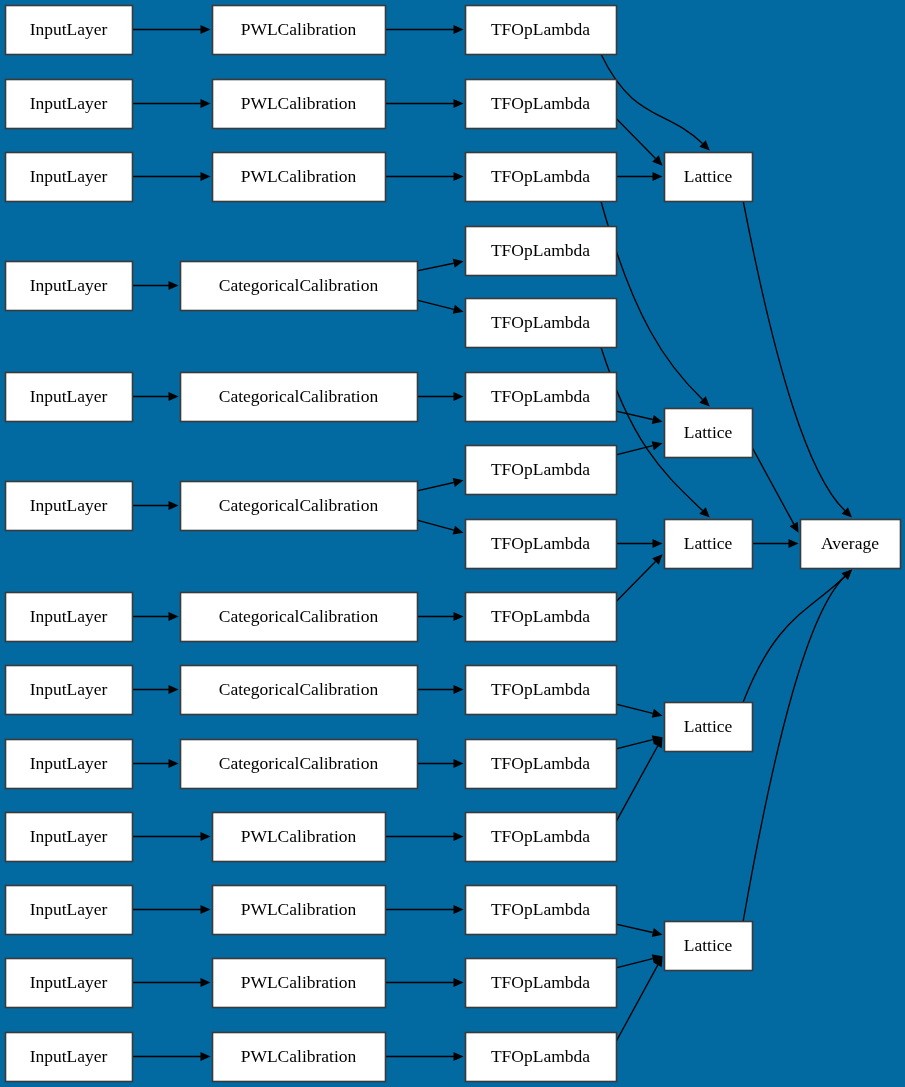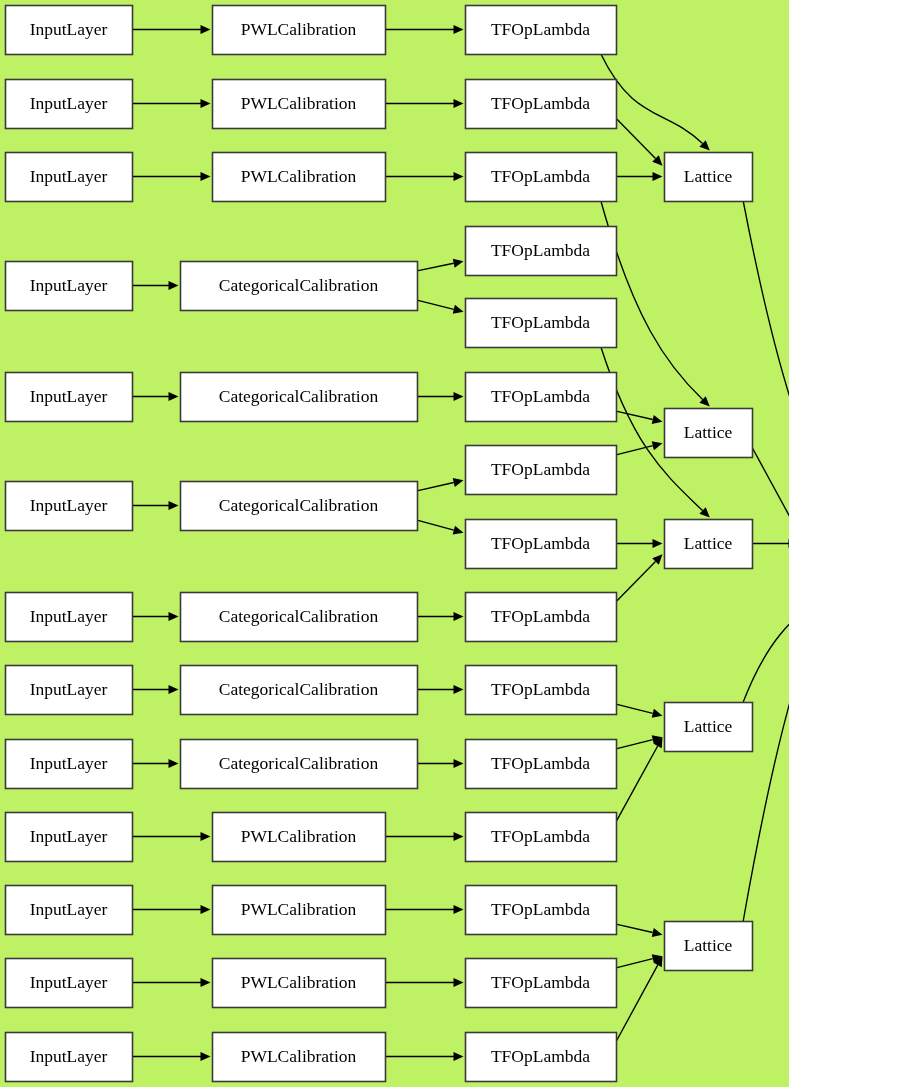--- a/index.html
+++ b/index.html
@@ -5,23 +5,23 @@
   html, body {
     margin: 0;
     padding: 0;
     background: #ffffff;
   }
   body {
     font-family: "Liberation Serif", "DejaVu Serif", serif;
   }
   #graph-root {
     position: relative;
-    width: 789px;
+    width: 905px;
     height: 1087px;
-    background: #bef264;
+    background: #0369a1;
     overflow: hidden;
   }
   svg#graph-svg {
     display: block;
     width: 905px;
     height: 1087px;
   }
   .node-box {
     fill: #ffffff;
     stroke: #3a3a3a;

